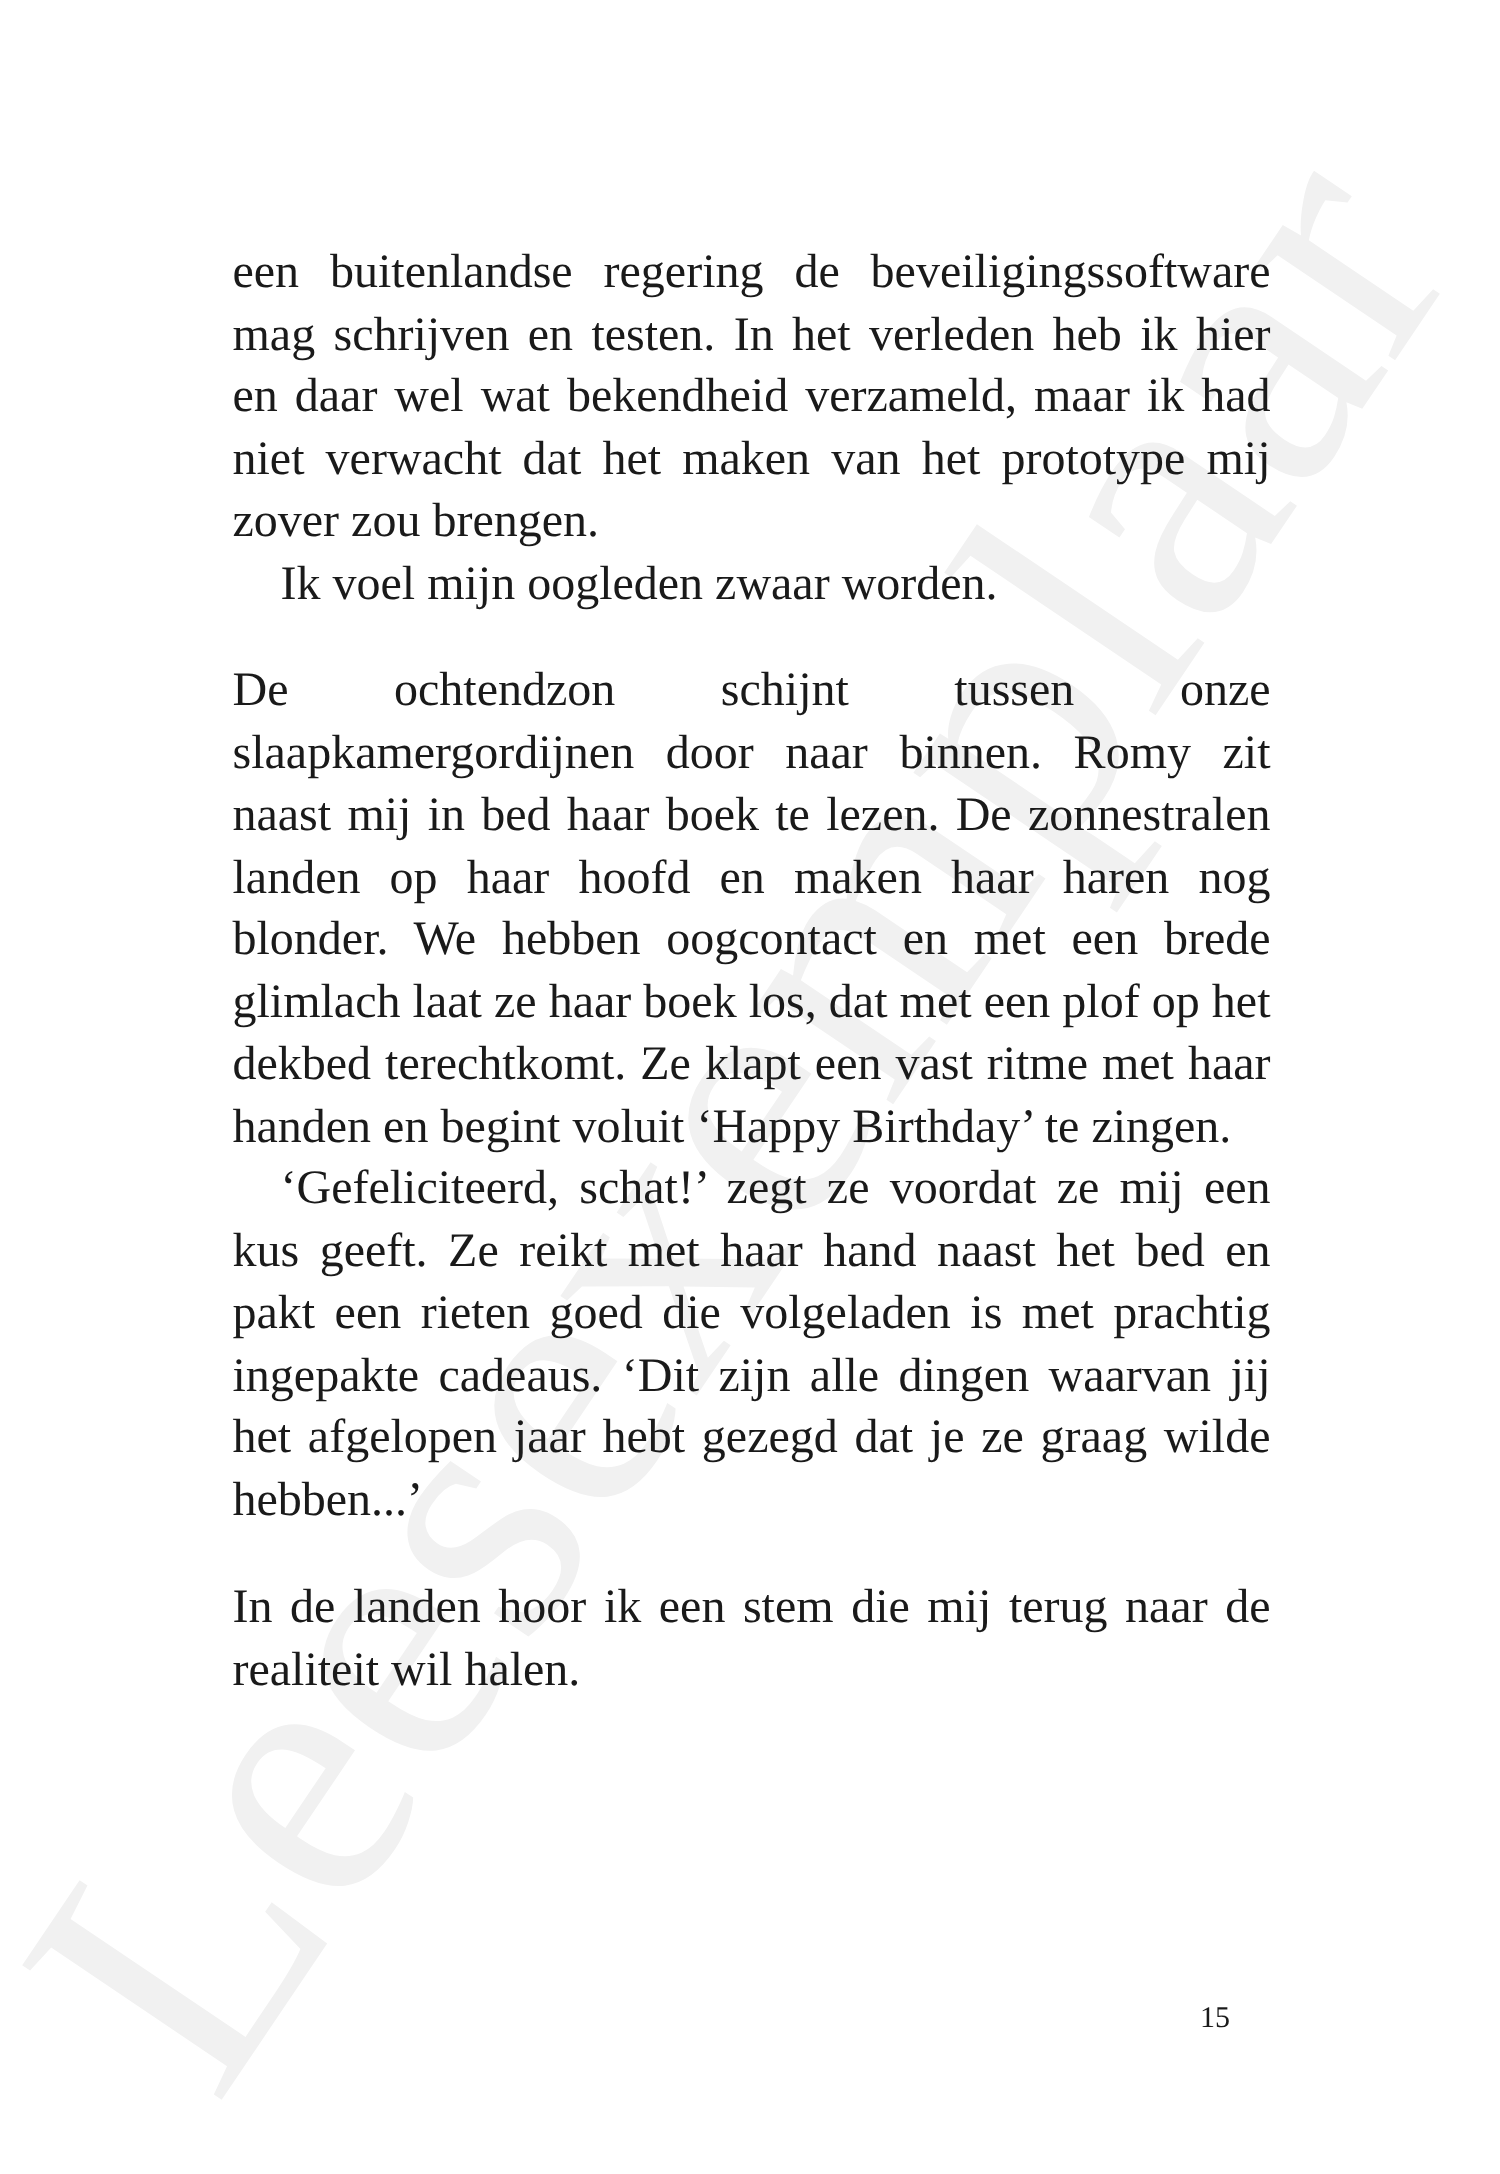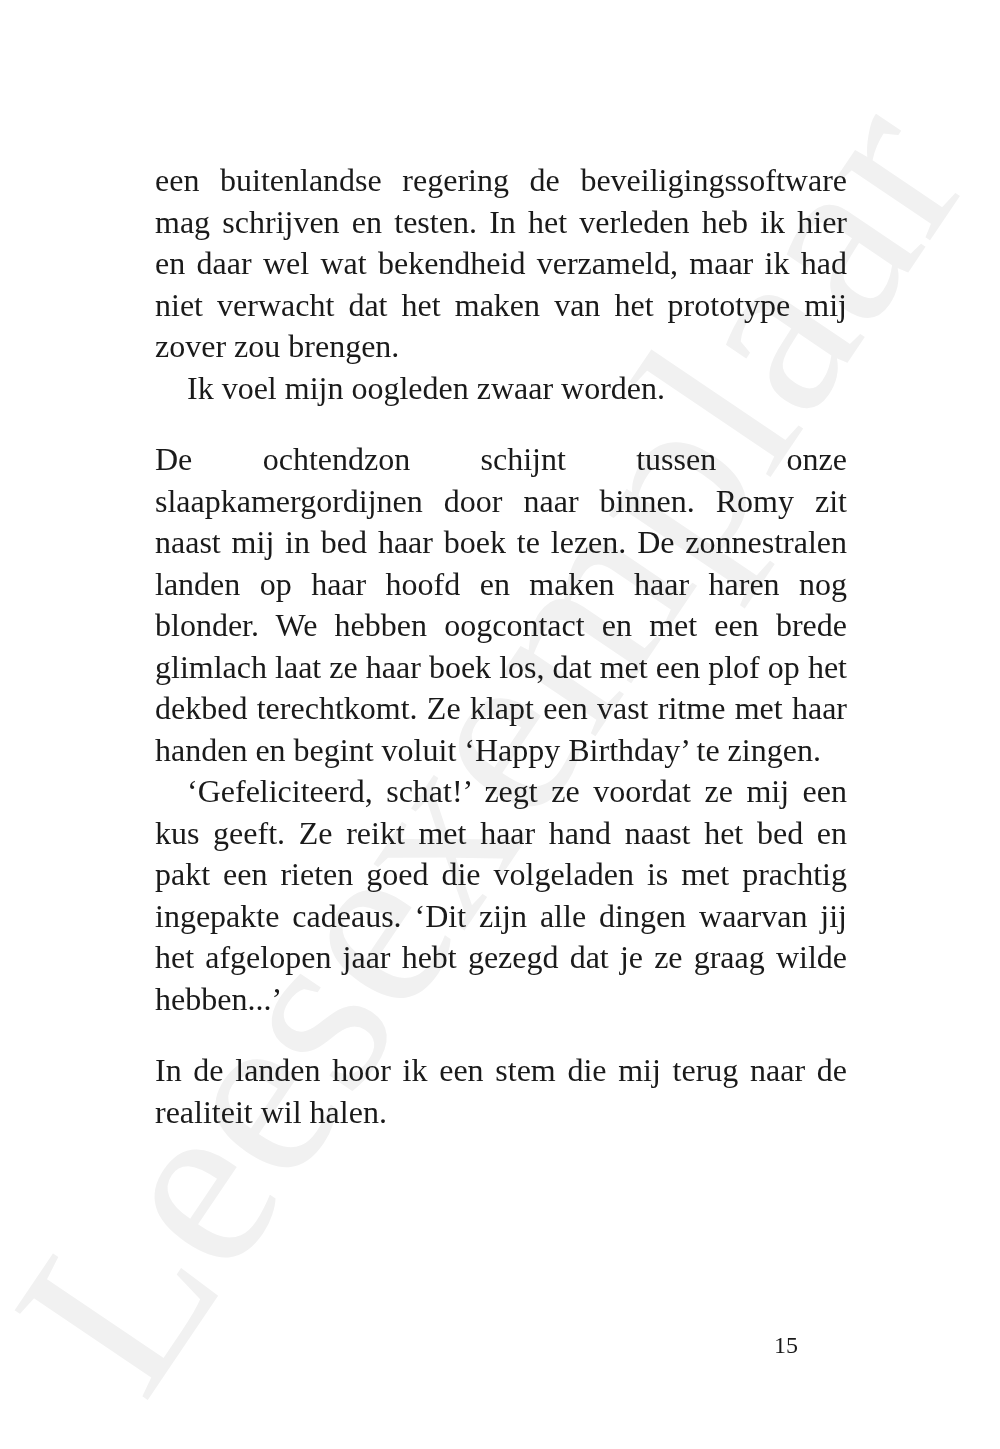--- a/index.html
+++ b/index.html
@@ -47,25 +47,25 @@
   .text-block p.indent {
     text-indent: 32px;
   }
   .text-block p.gap {
     margin-top: 30px;
   }
   .text-block p.italic {
   }
   .page-number {
     position: absolute;
-    left: 142px;
+    left: 164px;
     top: 1325px;
     width: 656px;
     text-align: right;
-    font-size: 24px;
+    font-size: 20px;
     line-height: 41.5px;
     z-index: 1;
     font-variant-numeric: oldstyle-nums;
   }
 </style>
 </head>
 <body>
 
 <div class="page">
 

